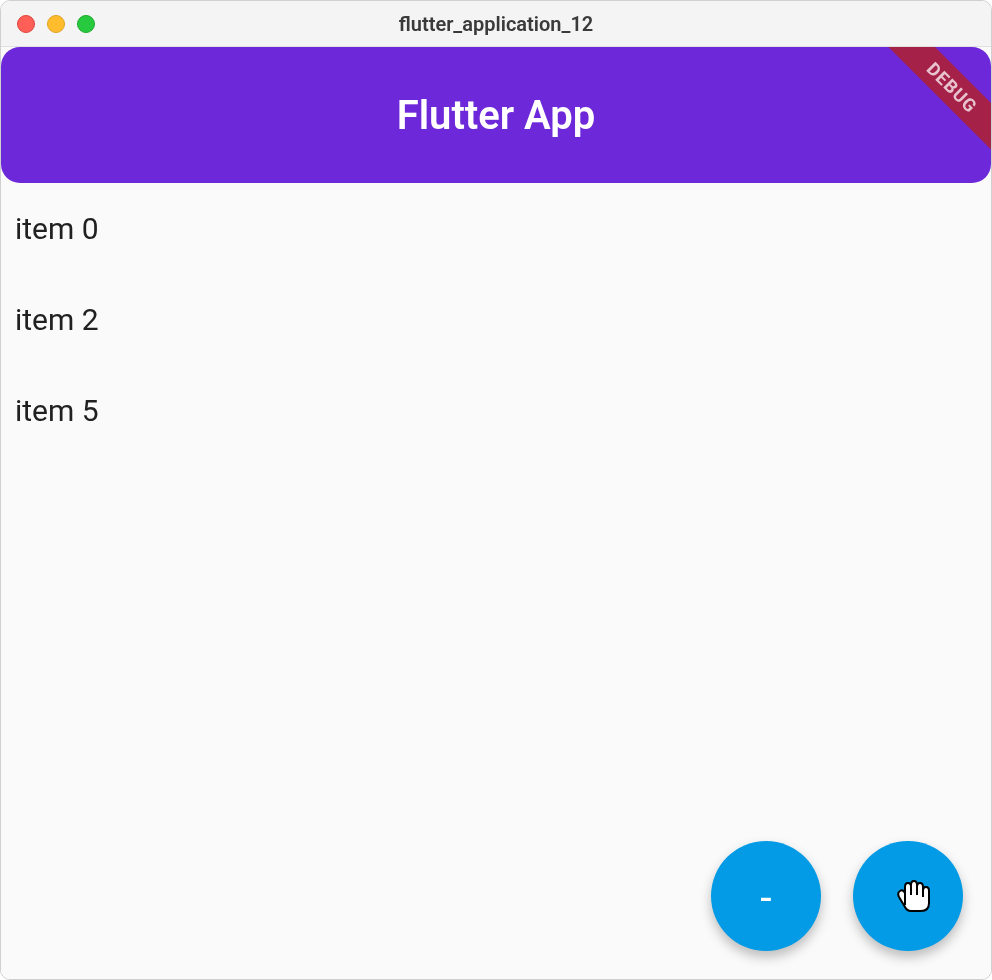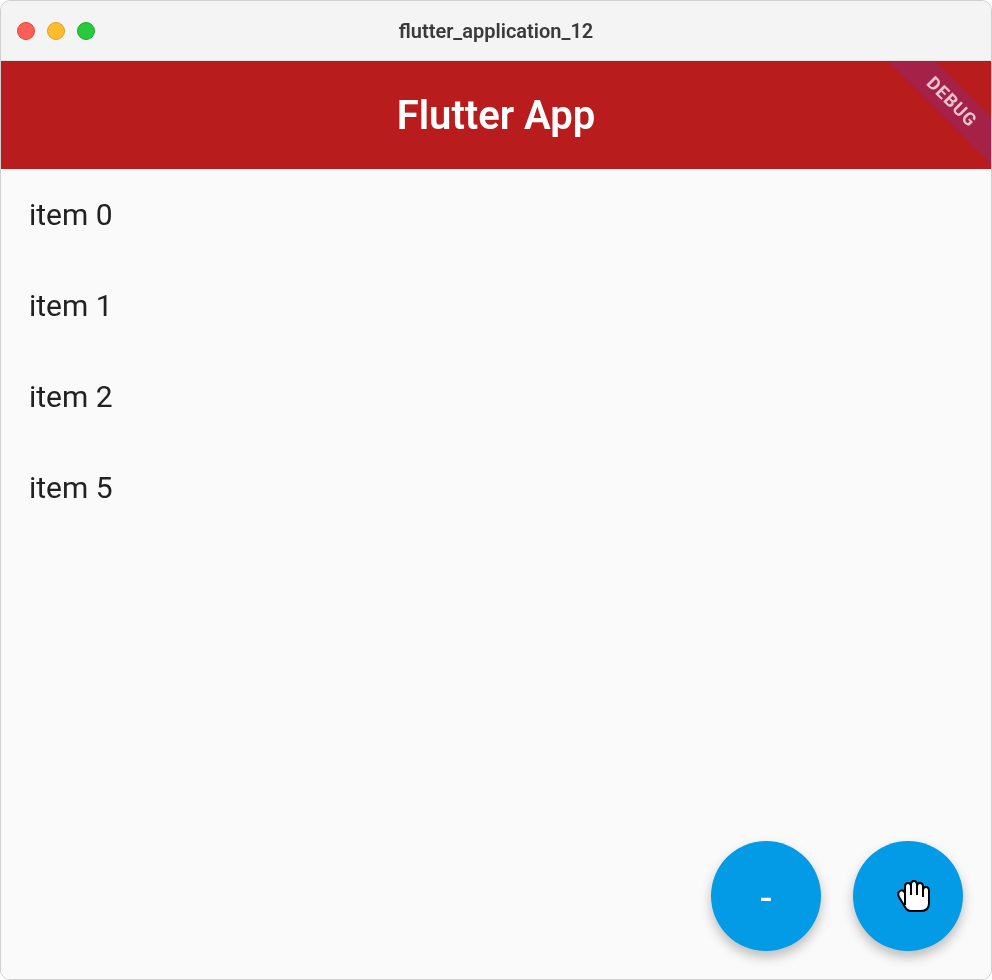--- a/index.html
+++ b/index.html
@@ -21,21 +21,21 @@
       height: 100%;
       border: 1px solid #d0d0d0;
       border-radius: 10px;
       overflow: hidden;
       display: flex;
       flex-direction: column;
       background: #f5f5f5;
     }
     
     .titlebar {
-      height: 60px;
+      height: 46px;
       background: #f4f4f4;
       display: flex;
       align-items: center;
       padding: 0 16px;
       position: relative;
       border-bottom: 1px solid #e0e0e0;
     }
     
     .traffic-lights {
       display: flex;
@@ -63,27 +63,28 @@
     }
     
     .app-content {
       flex: 1;
       position: relative;
       background: #fafafa;
       overflow: hidden;
     }
     
     .app-bar {
-      height: 108px;
-      background: #b91c1c;
+      height: 136px;
+      background: #6d28d9;
       display: flex;
       align-items: center;
       justify-content: center;
       position: relative;
       overflow: hidden;
+      border-radius: 19px;
     }
     
     .app-bar-title {
       font-size: 40px;
       font-weight: 600;
       color: #ffffff;
     }
     
     .debug-banner {
       position: absolute;
@@ -96,21 +97,21 @@
       padding: 6px 56px;
       transform: rotate(45deg);
       letter-spacing: 1px;
     }
     
     .list-container {
       padding: 0;
     }
     
     .list-item {
-      padding: 28px 28px;
+      padding: 28px 14px;
       font-size: 30px;
       color: #212121;
       font-weight: 400;
     }
     
     .fab-container {
       position: absolute;
       bottom: 28px;
       right: 28px;
       display: flex;
@@ -160,21 +161,20 @@
   </div>
 
   <div class="app-content">
     <div class="app-bar">
       <div class="app-bar-title">Flutter App</div>
       <div class="debug-banner">DEBUG</div>
     </div>
 
     <div class="list-container">
       <div class="list-item">item 0</div>
-      <div class="list-item">item 1</div>
       <div class="list-item">item 2</div>
       <div class="list-item">item 5</div>
     </div>
 
     <div class="fab-container">
       <button class="fab">
         <span class="fab-icon">-</span>
       </button>
       <button class="fab">
         <span class="fab-icon">+</span>

